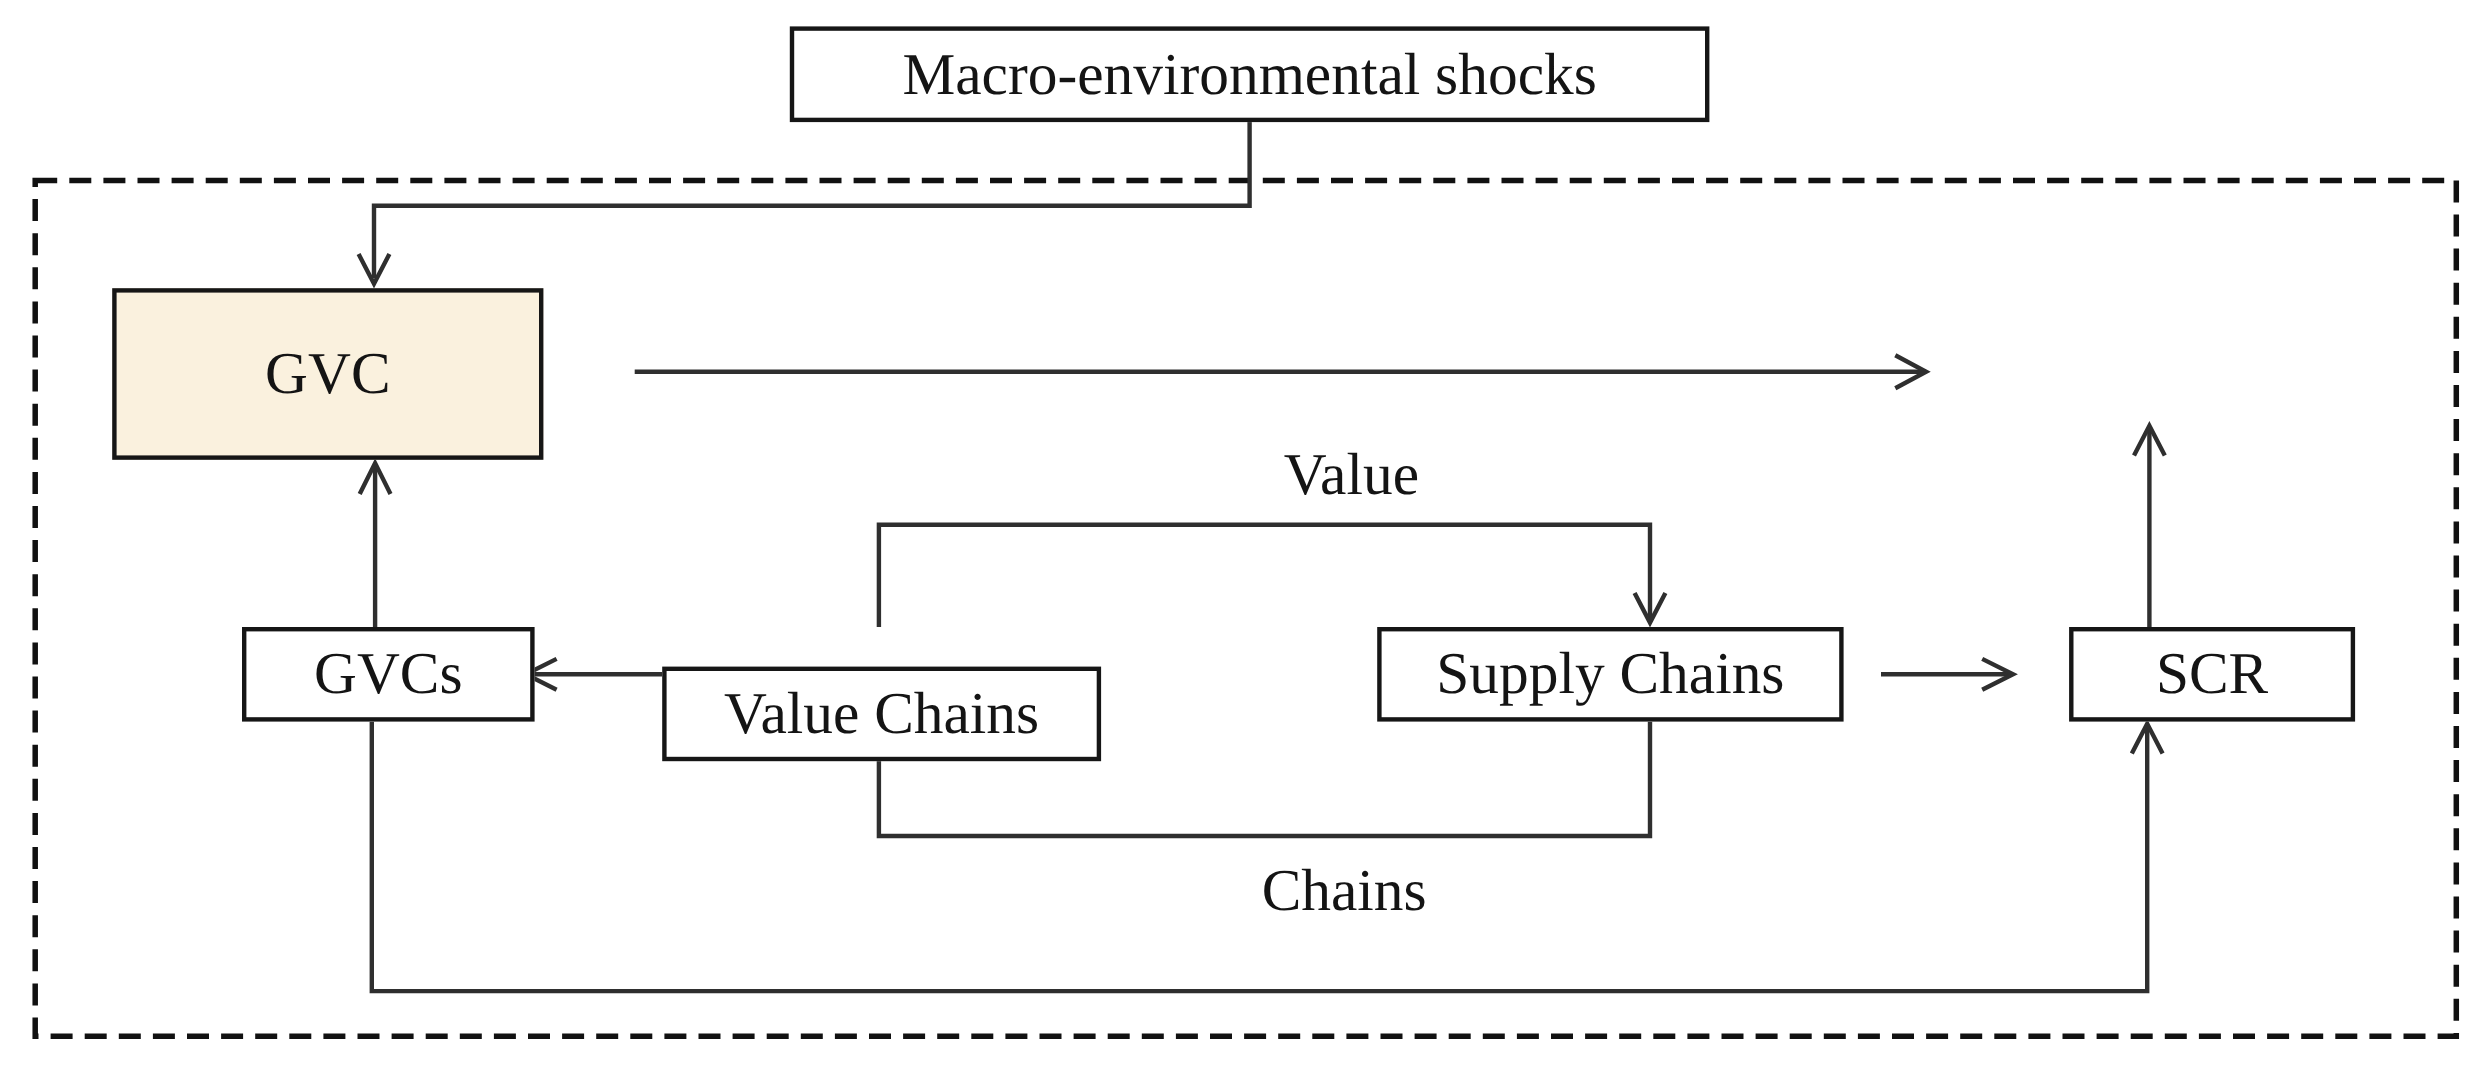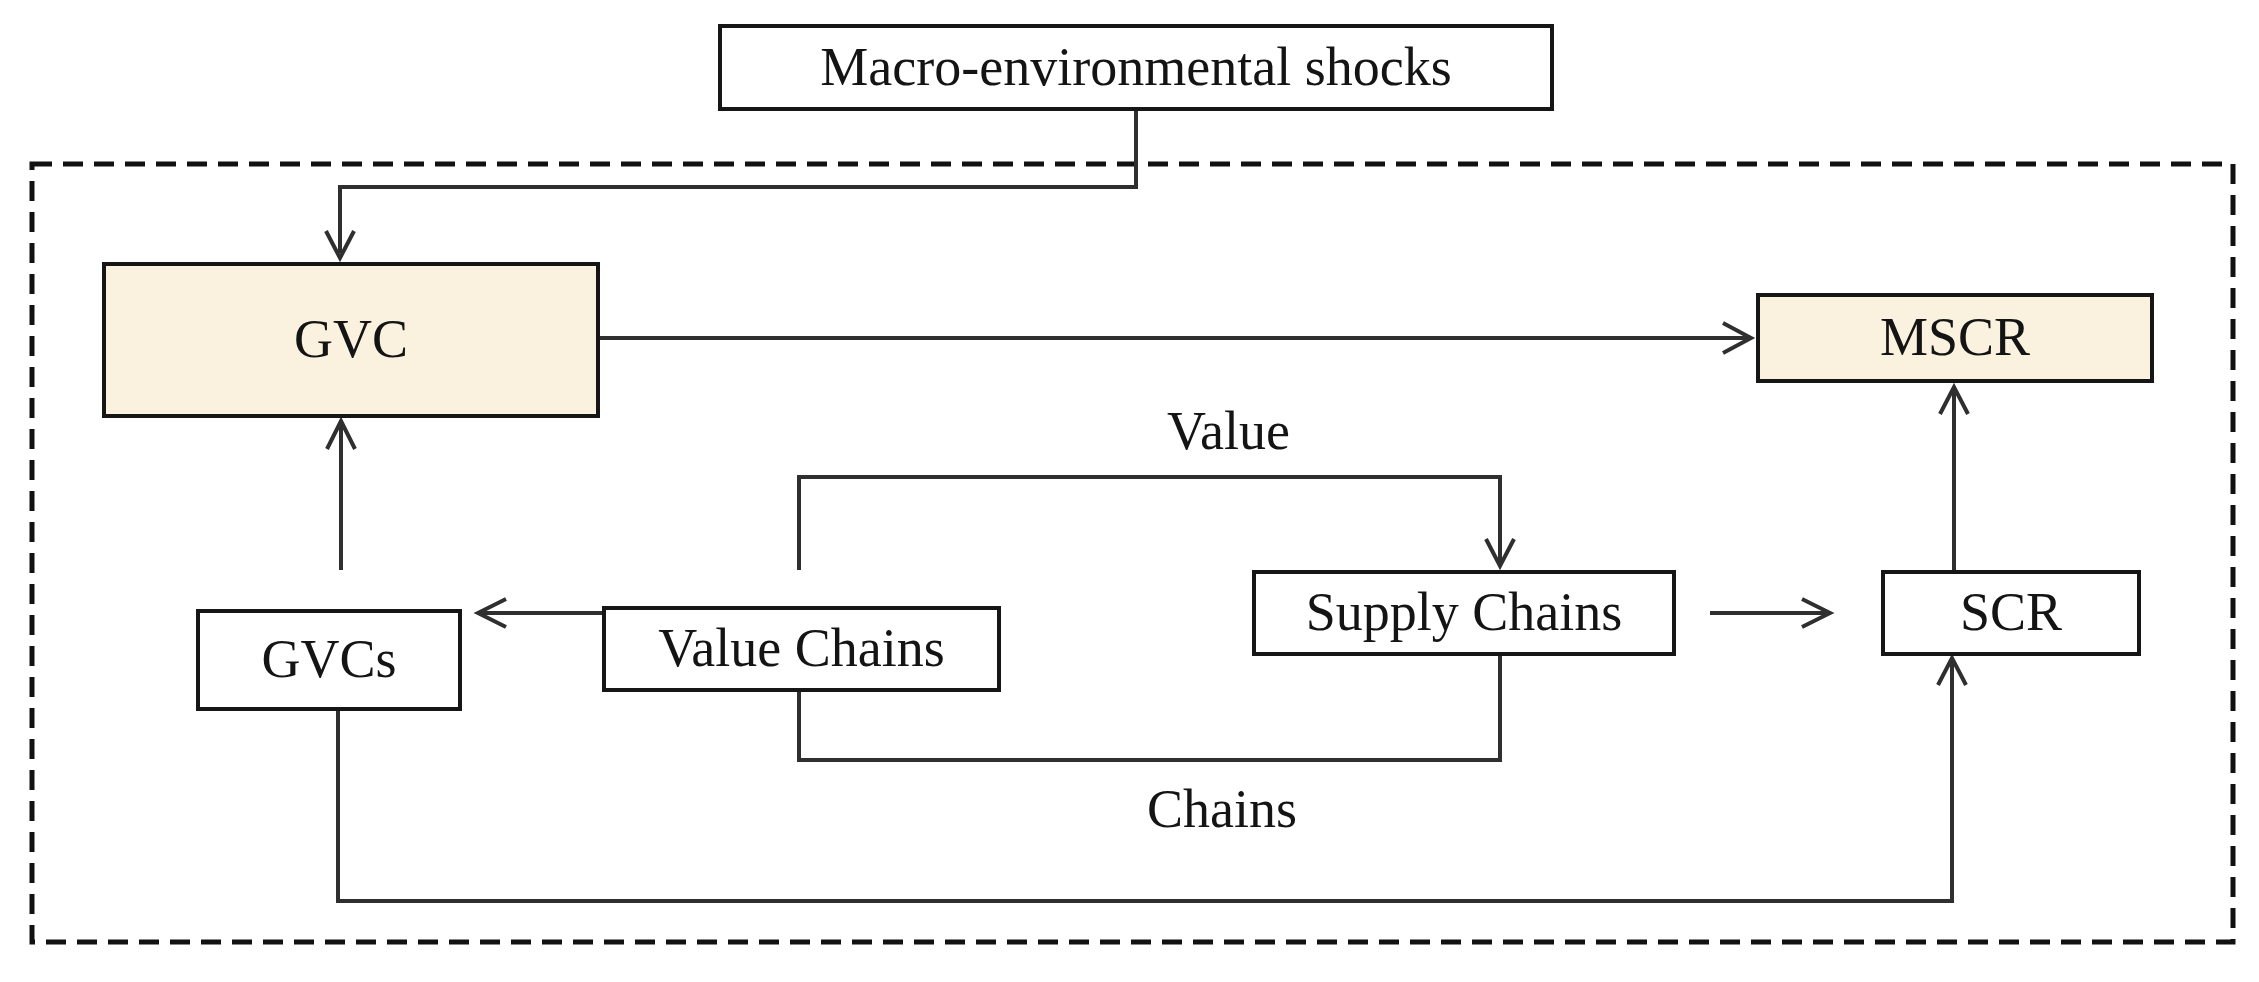--- a/index.html
+++ b/index.html
@@ -55,23 +55,23 @@
   }
   .edge-label {
     position: absolute;
     width: 360px;
     text-align: right;
     font-size: 54px;
     line-height: 1.1;
   }
   
   #n-macro   { left: 718px;  top: 24px;  width: 836px; height: 87px; }
-  #n-gvcrec  { left: 102px;  top: 262px; width: 498px; height: 156px; }
+  #n-gvcrec  { left: 102px;  top: 262px; width: 392px; height: 156px; }
   #n-mscr    { left: 1756px; top: 293px; width: 398px; height: 90px; }
-  #n-gvcs    { left: 196px;  top: 570px; width: 266px; height: 102px; margin-top: 39px; }
+  #n-gvcs    { left: 220px;  top: 570px; width: 266px; height: 86px; }
   #n-vchains { left: 602px;  top: 570px; width: 399px; height: 86px; margin-top: 36px; }
   #n-schains { left: 1252px; top: 570px; width: 424px; height: 86px; }
   #n-scr     { left: 1881px; top: 570px; width: 260px; height: 86px; }
   #lbl-value   { left: 930px; top: 402px; }
   #lbl-carrier { left: 937px; top: 780px; }
 </style>
 </head>
 <body>
 
 <div class="canvas" style="--background: #ffffff; --box-border: #161616; --frame: #111111; --line: #2f2f2f; --text: #141414; --plain-fill: #ffffff; --highlight-fill: #faf1de;">
@@ -127,23 +127,20 @@
   </svg>
 
   <div class="node" id="n-macro">
     <span>Macro-environmental shocks</span>
   </div>
 
   <div class="node highlight" id="n-gvcrec">
     <span>GVC</span>
   </div>
 
-  <div class="node highlight" id="n-mscr">
-    <span>MSCR</span>
-  </div>
 
   <div class="node" id="n-gvcs">
     <span>GVCs</span>
   </div>
 
   <div class="node" id="n-vchains">
     <span>Value Chains</span>
   </div>
 
   <div class="node" id="n-schains">

